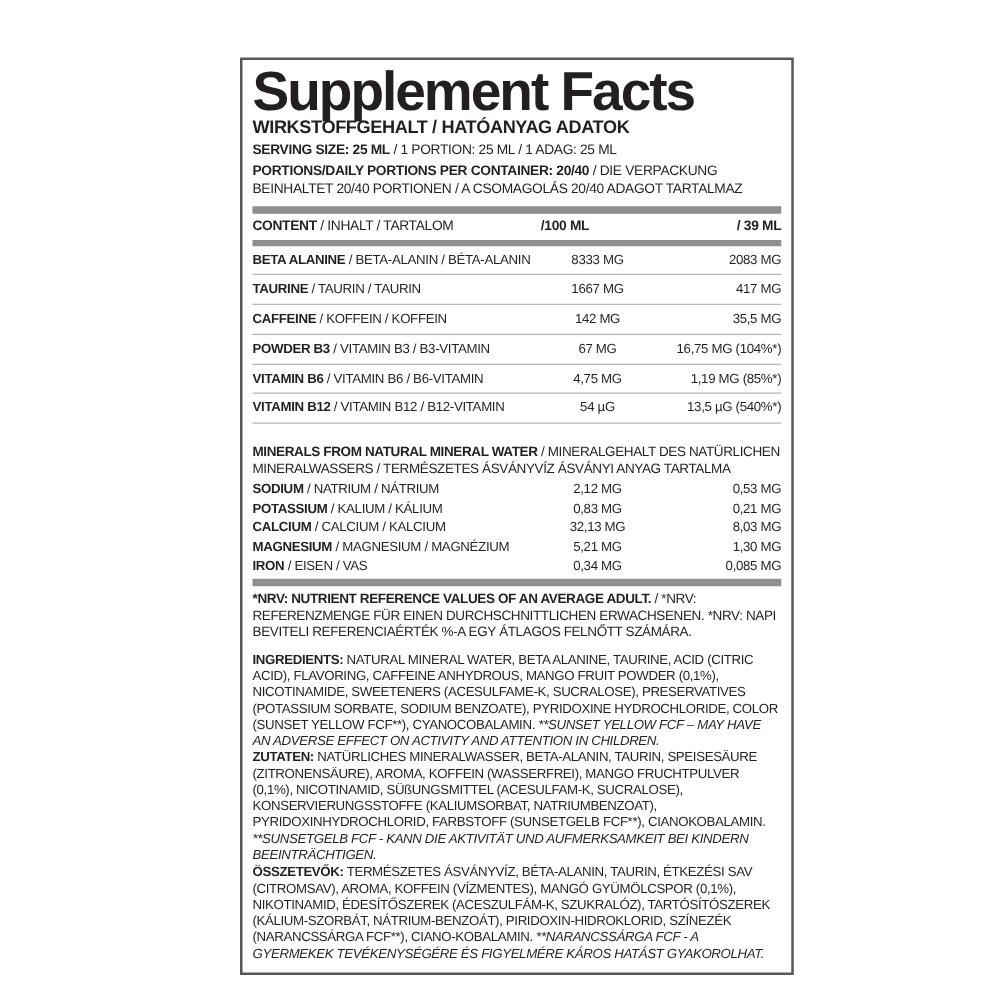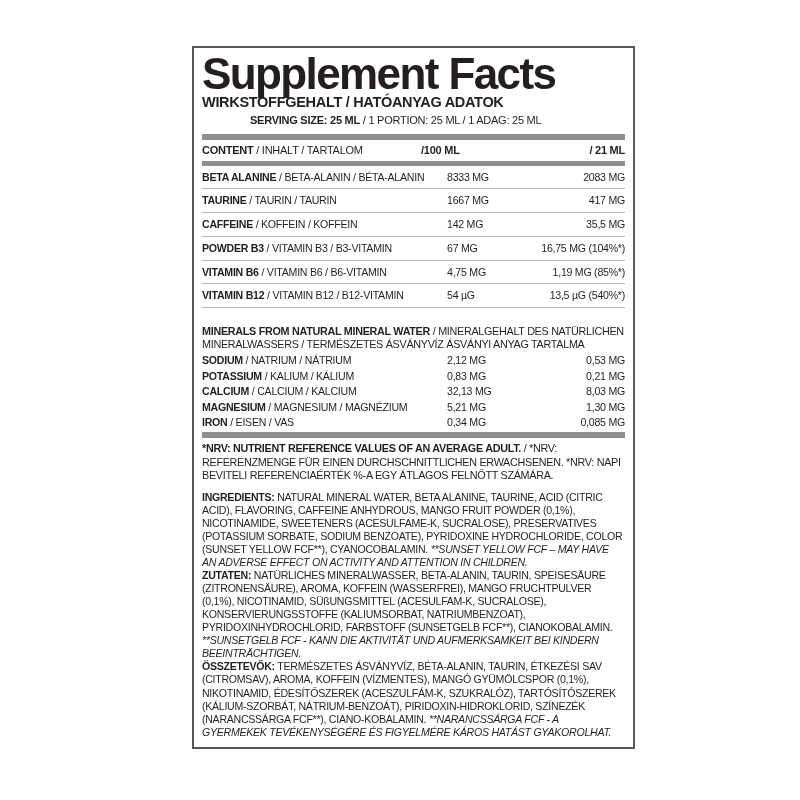--- a/index.html
+++ b/index.html
@@ -33,38 +33,38 @@
     letter-spacing: -0.3px;
     margin-top: 0;
     line-height: 1.1;
   }
   .meta-line {
     font-size: 11px;
     letter-spacing: -0.25px;
     line-height: 1.32;
     margin-top: 2px;
   }
-  .meta-line b { letter-spacing: -0.25px; margin-left: 48px; }
+  .meta-line b { letter-spacing: -0.25px; }
   .bar {
     background: #8d8f91;
     height: 6px;
   }
   .bar-top { margin: 6px 0 2px 0; }
   .bar-under-header { height: 5px; margin: 1px 0 0 0; }
   .bar-minerals-end { margin: 2px 0 4px 0; }
   .trow {
     display: flex;
     align-items: baseline;
     font-size: 10.6px;
     letter-spacing: -0.25px;
     padding: 5px 0;
     line-height: 1.2;
   }
   .trow .name { flex: 1; white-space: nowrap; overflow: visible; }
-  .trow .v100 { width: 62px; text-align: left; white-space: nowrap; }
+  .trow .v100 { width: 62px; text-align: center; white-space: nowrap; }
   .trow .v25  { width: 116px; text-align: right; white-space: nowrap; }
   .trow.sep { border-bottom: 1px solid #b5b7b9; }
   .header-row { font-size: 11px; padding: 2.5px 0; gap: 26px; }
   .header-row .v100, .header-row .v25 { font-weight: bold; }
   .minerals-heading {
     font-size: 10.8px;
     letter-spacing: -0.3px;
     line-height: 1.24;
     padding: 2px 0 1px 0;
     margin-top: 15px;
@@ -88,27 +88,28 @@
 <body>
 
 <div class="label-box">
 
   <h1 class="title">Supplement Facts</h1>
 
   <div class="subtitle">WIRKSTOFFGEHALT / HATÓANYAG ADATOK</div>
 
   <div class="meta-line"><b>SERVING SIZE: 25 ML</b><span> / 1 PORTION: 25 ML / 1 ADAG: 25 ML</span></div>
 
+  <div class="meta-line"><b>PORTIONS/DAILY PORTIONS PER CONTAINER: 20/40</b><span> / DIE VERPACKUNG BEINHALTET 20/40 PORTIONEN / A CSOMAGOLÁS 20/40 ADAGOT TARTALMAZ</span></div>
 
   <div class="bar bar-top"></div>
 
   <div class="trow header-row">
     <span class="name"><b>CONTENT</b><span> / INHALT / TARTALOM</span></span>
     <span class="v100">/100 ML</span>
-    <span class="v25">/ 21 ML</span>
+    <span class="v25">/ 39 ML</span>
   </div>
 
   <div class="bar bar-under-header"></div>
 
   <div class="trow sep">
     <span class="name"><b>BETA ALANINE</b><span> / BETA-ALANIN / BÉTA-ALANIN</span></span>
     <span class="v100">8333 MG</span>
     <span class="v25">2083 MG</span>
   </div>
 

